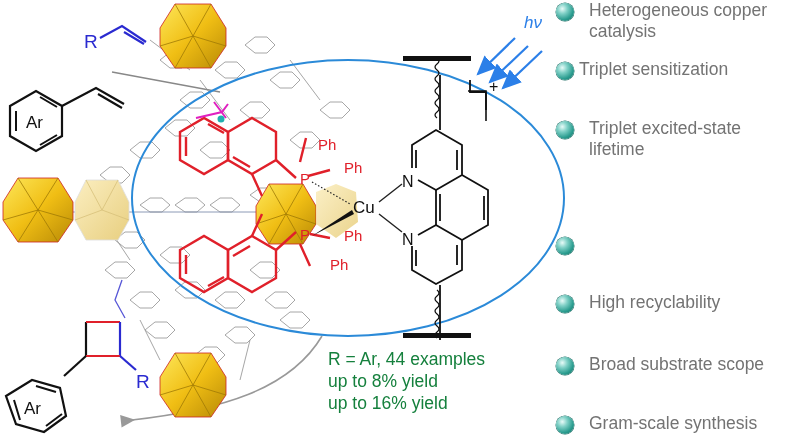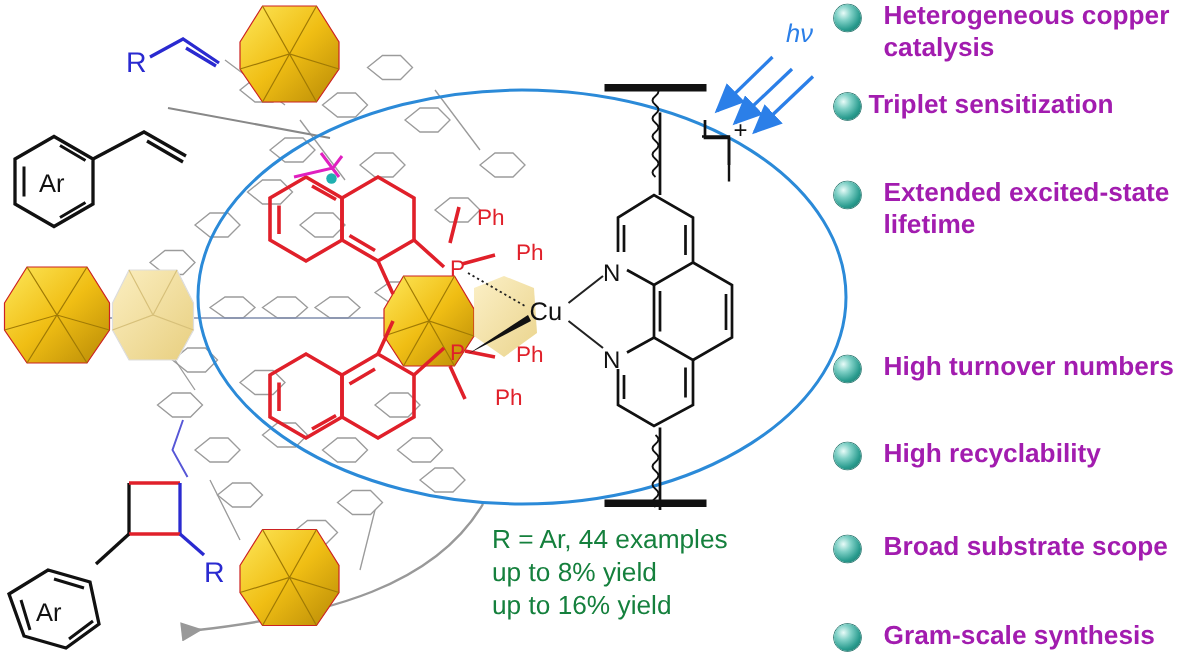--- a/index.html
+++ b/index.html
@@ -4,21 +4,21 @@
   <style>
     html, body { margin: 0; padding: 0; background: #ffffff; }
     body { width: 800px; height: 442px; position: relative; overflow: hidden;
            font-family: "Liberation Sans", sans-serif; }
     #scene { position: absolute; left: 0; top: 0; width: 800px; height: 442px; }
     .bullet-list { position: absolute; left: 556px; top: 0; width: 244px; height: 442px; }
     .bullet { position: absolute; left: 0; display: flex; align-items: flex-start; }
     .dot { width: 18px; height: 18px; border-radius: 50%; margin-top: 3px;
            background: radial-gradient(circle at 35% 32%, #e8fbf8 0%, #7fd0c6 30%, #2a9c8f 65%, #15695f 100%);
            box-shadow: 0 0 0 0.5px #1a6a62; flex: 0 0 18px; }
-    .btext { margin-left: 33px; font-size: 17.5px; line-height: 21px; color: #a21caf; width: 200px; font-weight: bold; }
+    .btext { margin-left: 33px; font-size: 17.5px; line-height: 21px; color: #737373; width: 200px; }
     .yield-text { position: absolute; left: 328px; top: 348px; font-size: 17.5px;
                   line-height: 22px; color: #15803d; }
     .yield-text div { white-space: nowrap; }
   </style>
 </head>
 <body>
 
 <svg id="scene" viewBox="0 0 800 442" xmlns="http://www.w3.org/2000/svg">
   <defs>
     <linearGradient id="gold" x1="0" y1="0" x2="1" y2="1">
@@ -202,25 +202,24 @@
   <div class="bullet" style="top:0px">
     <span class="dot"></span>
     <span class="btext" style="margin-left:15px">Heterogeneous copper catalysis</span>
   </div>
   <div class="bullet" style="top:59px">
     <span class="dot"></span>
     <span class="btext" style="margin-left:5px">Triplet sensitization</span>
   </div>
   <div class="bullet" style="top:118px">
     <span class="dot"></span>
-    <span class="btext" style="margin-left:15px">Extended excited-state lifetime</span>
+    <span class="btext" style="margin-left:15px">Triplet excited-state lifetime</span>
   </div>
   <div class="bullet" style="top:234px">
     <span class="dot"></span>
-    <span class="btext" style="margin-left:15px">High turnover numbers</span>
   </div>
   <div class="bullet" style="top:292px">
     <span class="dot"></span>
     <span class="btext" style="margin-left:15px">High recyclability</span>
   </div>
   <div class="bullet" style="top:354px">
     <span class="dot"></span>
     <span class="btext" style="margin-left:15px">Broad substrate scope</span>
   </div>
   <div class="bullet" style="top:413px">

